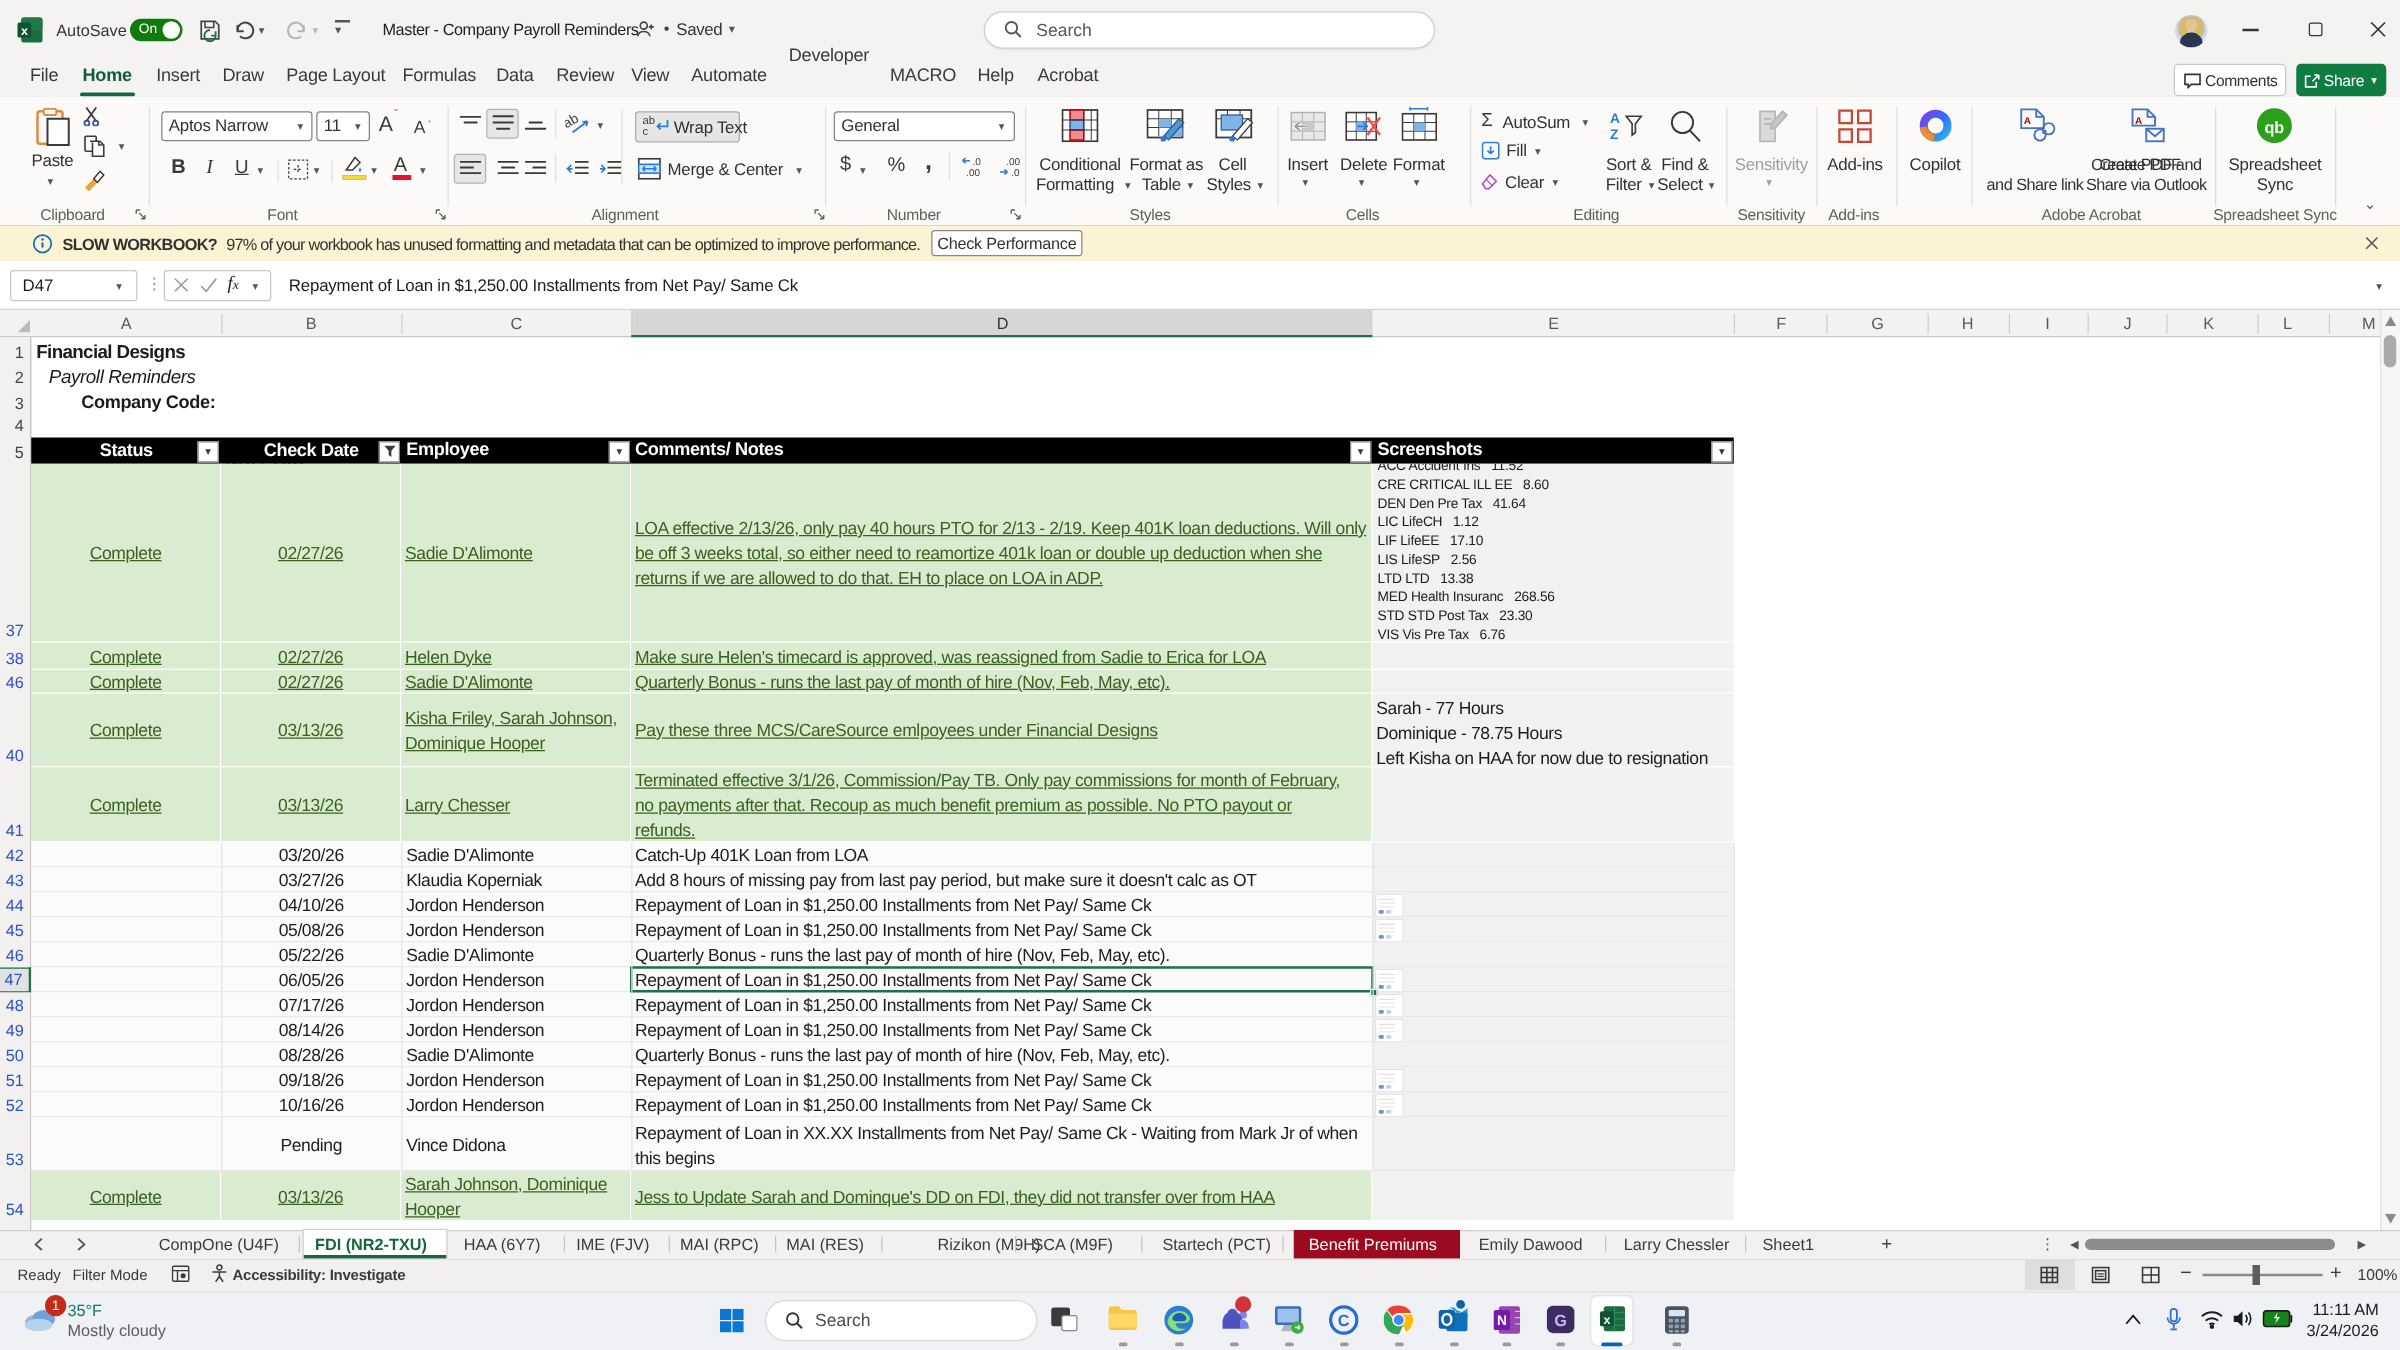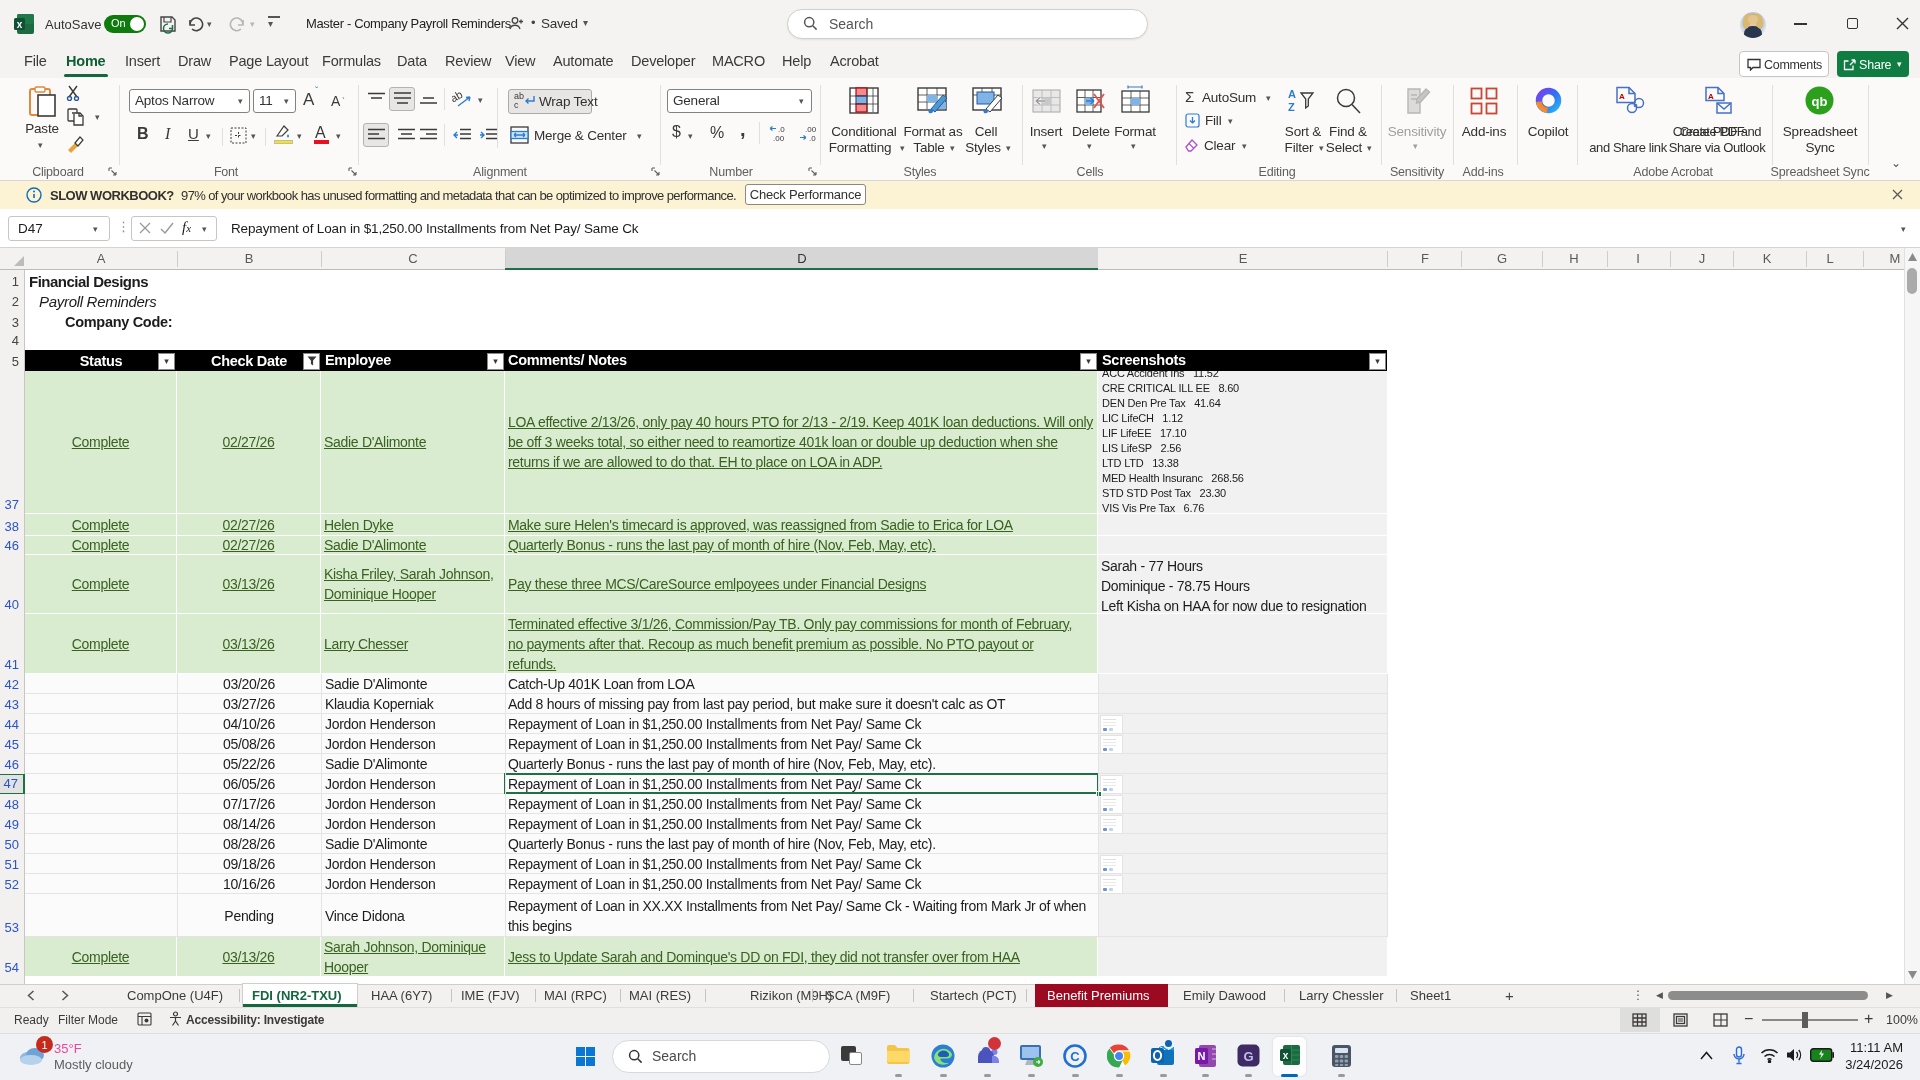--- a/index.html
+++ b/index.html
@@ -130,21 +130,21 @@
 <div class="rtab" style="left:66px;top:53px;font-weight:bold;color:#0f5e35;">Home</div>
 <div class="abs" style="left:64px;top:74px;width:44px;height:3px;background:#15673f;border-radius:2px;"></div>
 <div class="rtab" style="left:125px;top:53px;">Insert</div>
 <div class="rtab" style="left:178px;top:53px;">Draw</div>
 <div class="rtab" style="left:229px;top:53px;">Page Layout</div>
 <div class="rtab" style="left:322px;top:53px;">Formulas</div>
 <div class="rtab" style="left:397px;top:53px;">Data</div>
 <div class="rtab" style="left:445px;top:53px;">Review</div>
 <div class="rtab" style="left:505px;top:53px;">View</div>
 <div class="rtab" style="left:553px;top:53px;">Automate</div>
-<div class="rtab" style="left:631px;top:53px;">Developer</div>
+<div class="rtab" style="left:631px;top:37px;">Developer</div>
 <div class="rtab" style="left:712px;top:53px;">MACRO</div>
 <div class="rtab" style="left:782px;top:53px;">Help</div>
 <div class="rtab" style="left:830px;top:53px;">Acrobat</div>
 
 <div class="abs" style="left:1739px;top:51px;width:90px;height:26px;background:#fff;border:1px solid #c8c6c4;border-radius:4px;"></div>
 <svg class="abs" style="left:1747px;top:58px" width="14" height="13" viewBox="0 0 14 13" fill="none" stroke="#333" stroke-width="1.3">
   <path d="M1 1.5 h12 v8 h-7 l-2.5 2.5 v-2.5 h-2.5 z"></path>
 </svg>
 <div class="abs" style="left:1764px;top:58px;font-size:12.5px;color:#333;letter-spacing:-0.3px;">Comments</div>
 <div class="abs" style="left:1837px;top:51px;width:72px;height:26px;background:#0f7c41;border-radius:4px;"></div>
@@ -779,21 +779,21 @@
 <div class="abs" style="left:1864px;top:1010px;font-size:16px;color:#3b3a39;">+</div>
 <div class="abs" style="left:1886px;top:1013px;font-size:12.5px;color:#3b3a39;">100%</div>
 <div class="abs" id="taskbar"></div>
 
 <svg class="abs" style="left:18px;top:1043px" width="28" height="22" viewBox="0 0 28 22">
   <ellipse cx="10" cy="15" rx="8" ry="6" fill="#8fb8e2"></ellipse>
   <ellipse cx="17" cy="12" rx="9" ry="7" fill="#6fa3d8"></ellipse>
   <ellipse cx="13" cy="17" rx="11" ry="5" fill="#b5d2ec"></ellipse>
 </svg>
 <div class="abs" style="left:36px;top:1036px;width:17px;height:17px;border-radius:50%;background:#c42b1c;color:#fff;font-size:11px;display:flex;align-items:center;justify-content:center;">1</div>
-<div class="abs" style="left:54px;top:1041px;font-size:13px;color:#ec4899;">35°F</div>
+<div class="abs" style="left:54px;top:1041px;font-size:13px;color:#0f766e;">35°F</div>
 <div class="abs" style="left:54px;top:1057px;font-size:13px;color:#5d5d5d;">Mostly cloudy</div>
 
 <svg class="abs" style="left:576px;top:1047px" width="19" height="19" viewBox="0 0 19 19">
   <rect x="0" y="0" width="9" height="9" fill="#0b77d4"></rect>
     <rect x="10" y="0" width="9" height="9" fill="#0b77d4"></rect>
   <rect x="0" y="10" width="9" height="9" fill="#0b77d4"></rect>
     <rect x="10" y="10" width="9" height="9" fill="#0b77d4"></rect>
 </svg>
 
 <div class="abs" style="left:612px;top:1040px;width:218px;height:33px;border-radius:17px;background:#fff;border:1px solid #d8d8d8;"></div>

